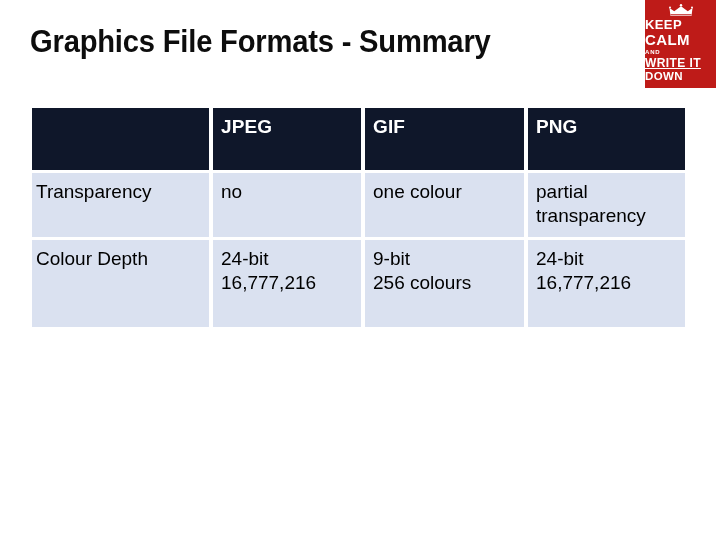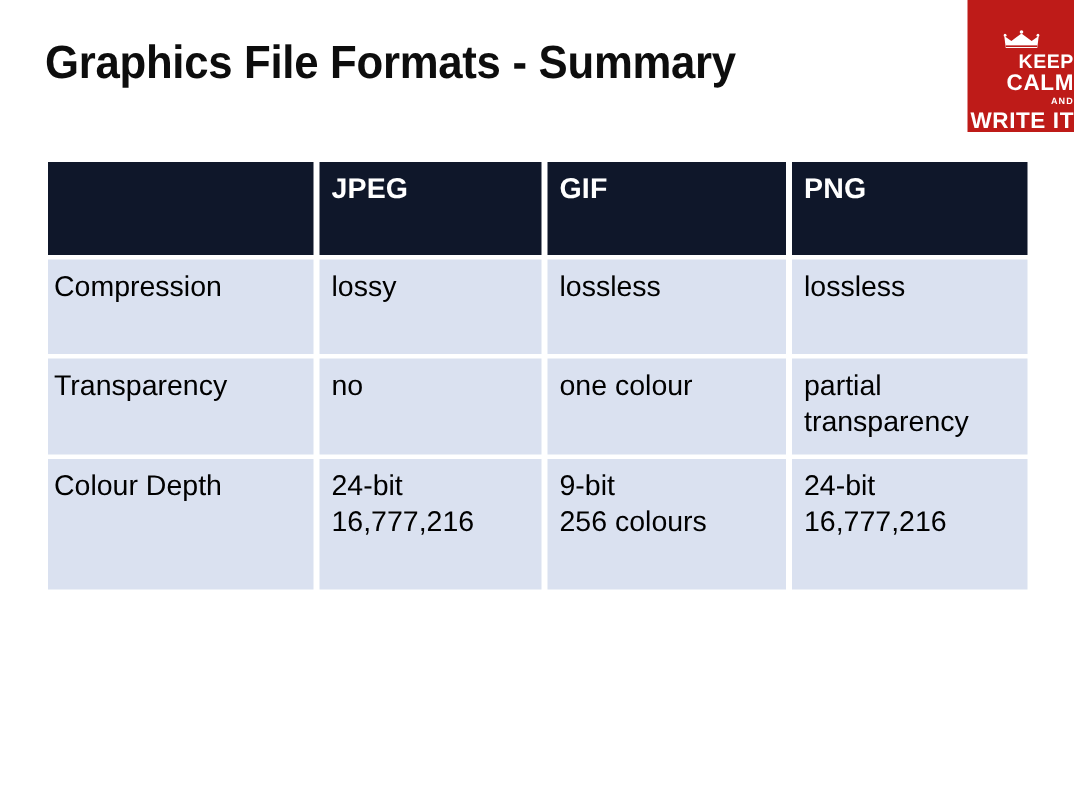--- a/index.html
+++ b/index.html
@@ -17,42 +17,42 @@
 
   
   #keep-calm-poster {
     position: absolute;
     left: 645px;
     top: 0px;
     width: 71px;
     height: 88px;
     background: #be1b18;
     color: #ffffff;
-    text-align: right;
+    text-align: left;
     box-sizing: border-box;
-    padding-top: 20px;
+    padding-top: 4px;
     user-select: none;
   }
   #keep-calm-poster .crown {
     display: block;
     margin: 0 auto 1px auto;
     width: 24px;
     height: 13px;
   }
   #keep-calm-poster .kc-line {
     display: block;
     font-family: "Liberation Sans", sans-serif;
     font-weight: bold;
     letter-spacing: 0.4px;
     line-height: 1.08;
   }
   #keep-calm-poster .kc-keep { font-size: 13px; }
   #keep-calm-poster .kc-calm { font-size: 15px; }
   #keep-calm-poster .kc-and  { font-size: 6px; letter-spacing: 0.8px; margin: 1px 0; }
-  #keep-calm-poster .kc-write{ font-size: 15px; }
+  #keep-calm-poster .kc-write{ font-size: 12px; text-decoration: underline; }
   #keep-calm-poster .kc-down { font-size: 11.5px; }
 
   
   #page-title {
     position: absolute;
     left: 30px;
     top: 24px;
     font-family: "Liberation Sans", sans-serif;
     font-size: 31px;
     font-weight: bold;
@@ -147,26 +147,20 @@
   <thead>
     <tr>
       <th class="blank-head"></th>
       <th>JPEG</th>
       <th>GIF</th>
       <th>PNG</th>
     </tr>
   </thead>
   <tbody>
 
-    <tr class="r-compression">
-      <td class="label-cell">Compression</td>
-      <td>lossy</td>
-      <td>lossless</td>
-      <td>lossless</td>
-    </tr>
 
 
     <tr class="r-transparency">
       <td class="label-cell">Transparency</td>
       <td>no</td>
       <td>one colour</td>
       <td>
         <span class="cell-line">partial</span>
         <span class="cell-line">transparency</span>
       </td>

